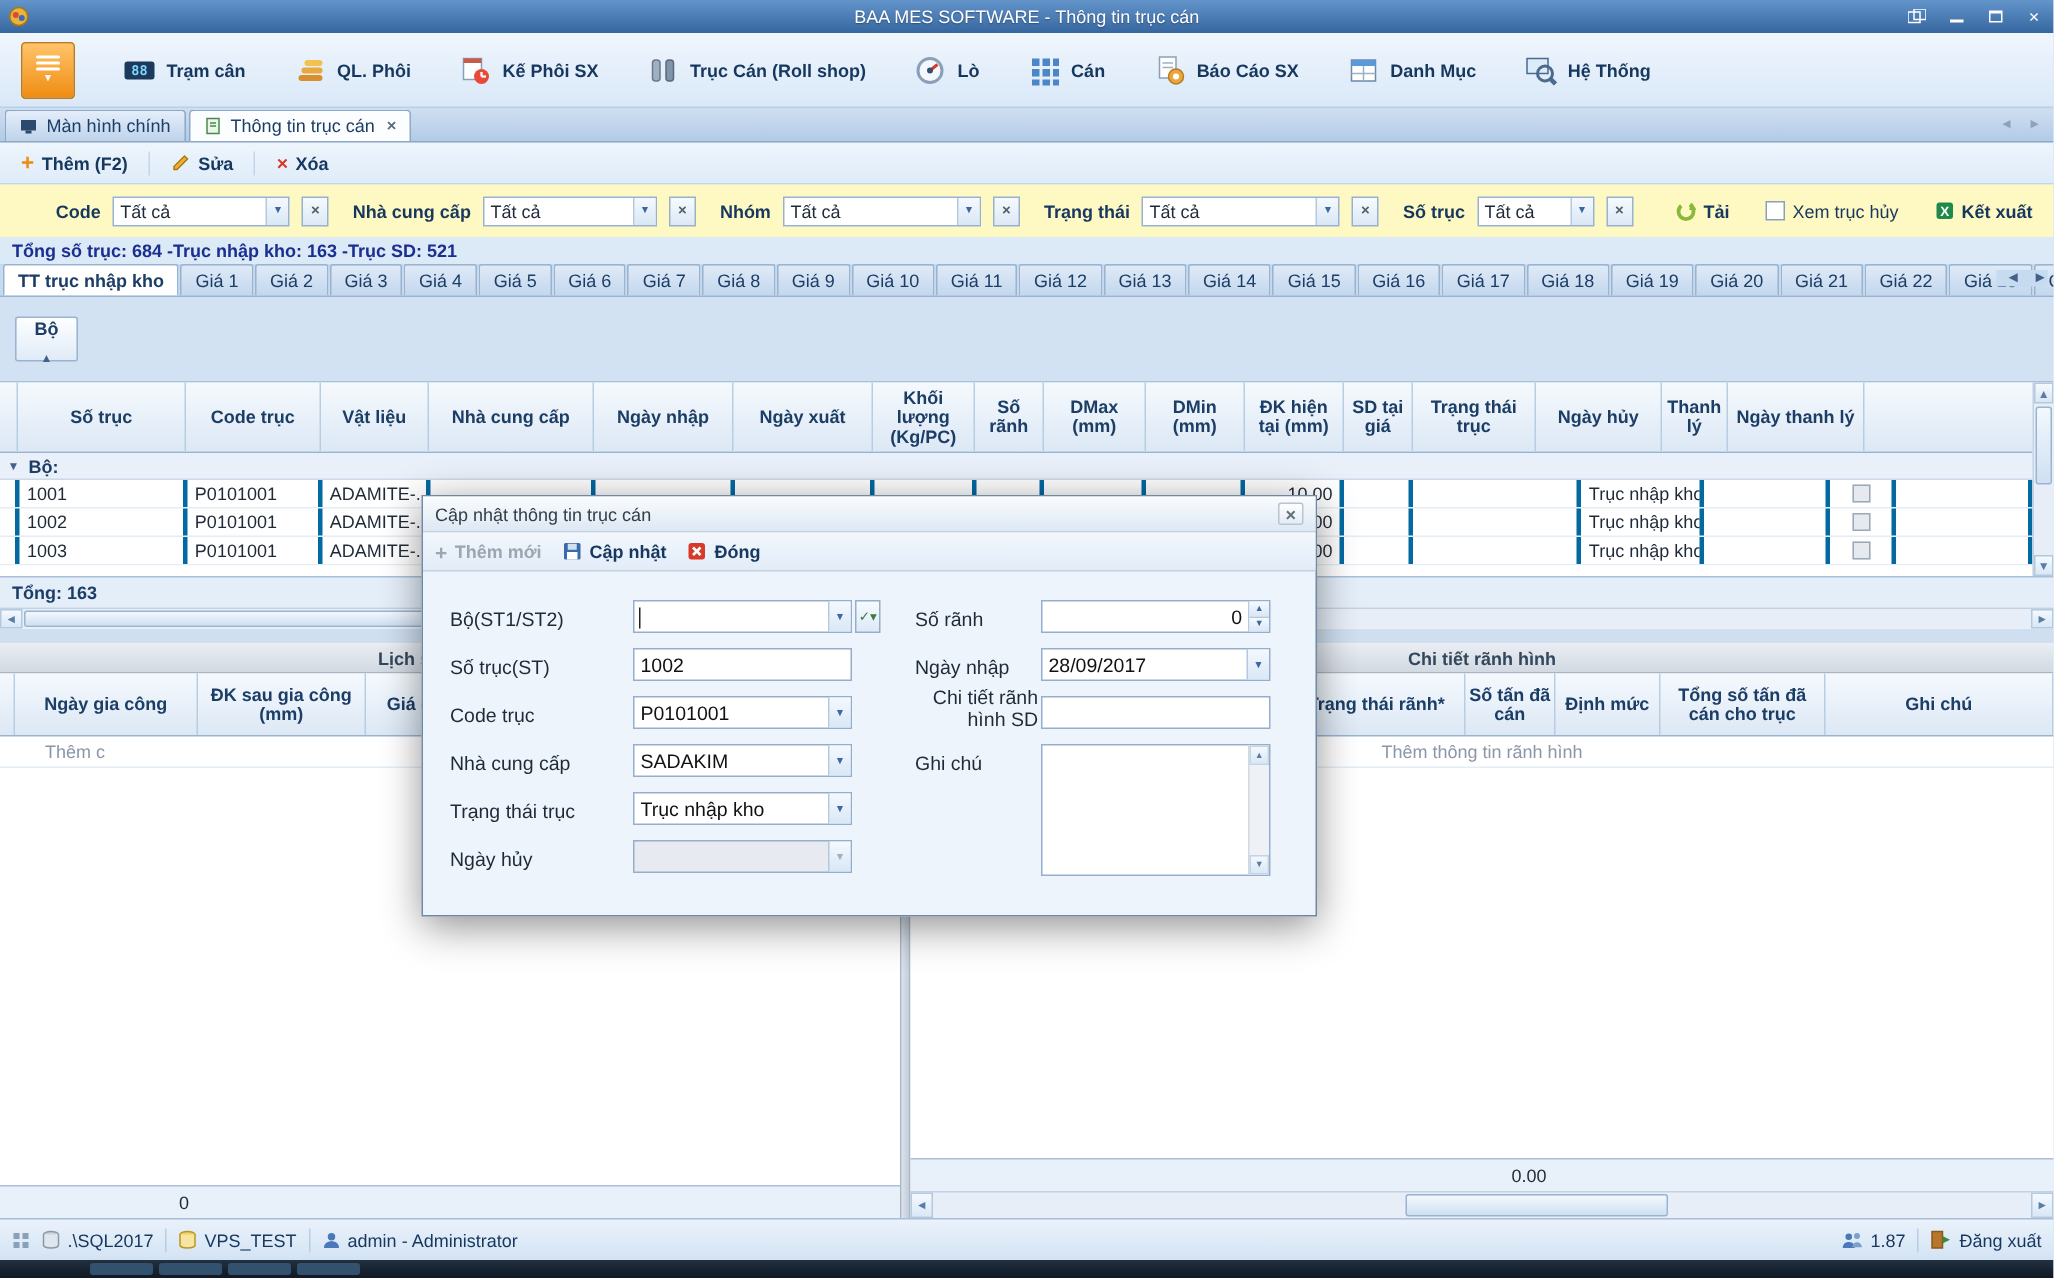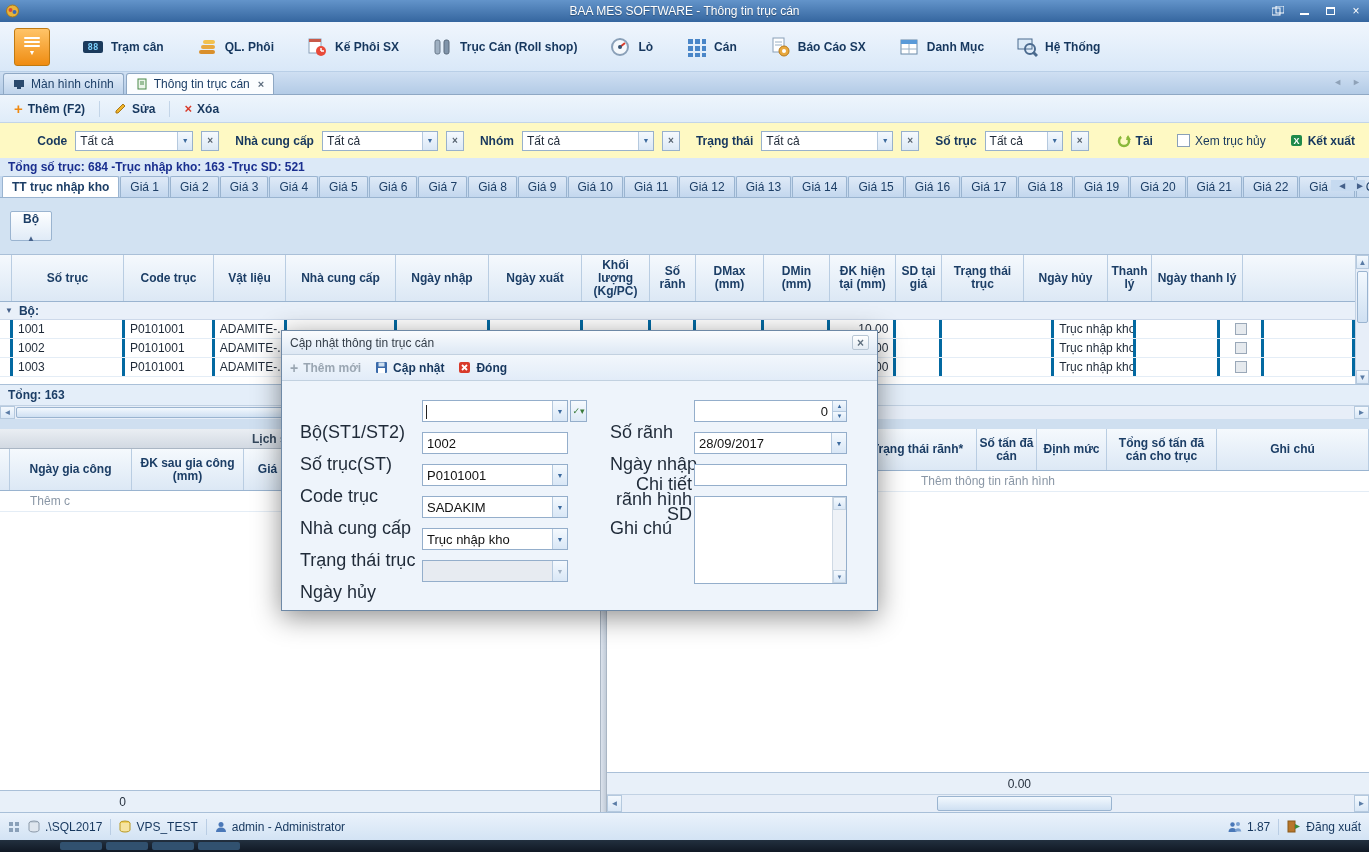--- a/index.html
+++ b/index.html
@@ -109,21 +109,21 @@
   .tb-block { width:42px; height:8px; background:#31516f; border-radius:2px; }
 
   
   .dialog { position:absolute; left:281px; top:330px; width:597px; height:281px; background:#eef4fb; border:1px solid #6e89a6; box-shadow:0 6px 26px rgba(0,0,0,.45); z-index:10; }
   .dlg-title { height:24px; background:linear-gradient(#fafcfe,#dde8f4); border-bottom:1px solid #c2d1e0; display:flex; align-items:center; padding:0 8px; color:#333d48; }
   .dlg-close { margin-left:auto; width:17px; height:15px; display:flex; align-items:center; justify-content:center; color:#60707f; font-weight:bold; font-size:12px; border:1px solid #b8c6d4; border-radius:2px; background:linear-gradient(#fff,#e4ecf4); }
   .dlg-toolbar { height:26px; background:linear-gradient(#f2f7fc,#e2ecf8); border-bottom:1px solid #c2d1e0; display:flex; align-items:center; gap:14px; padding:0 8px; }
   .dlg-btn { display:flex; align-items:center; gap:5px; color:#16375e; font-weight:bold; }
   .dlg-btn.disabled { color:#9aa6b2; }
   .dlg-body { position:relative; height:231px; }
-  .flabel-d { position:absolute; color:#1f2a38; font-size:18px; height:24px; display:flex; align-items:center;margin-top:20px; }
+  .flabel-d { position:absolute; color:#1f2a38; font-size:13px; height:24px; display:flex; align-items:center; }
   .finput { position:absolute; height:22px; background:#fff; border:1px solid #94aecb; display:flex; align-items:stretch; }
   .finput input { border:none; outline:none; flex:1; min-width:0; padding:0 4px; font-family:"Liberation Sans",sans-serif; font-size:13px; color:#111; background:transparent; }
   .finput input.right { text-align:right; }
   .farrow { width:15px; background:linear-gradient(#f4f9fe,#d9e7f6); border-left:1px solid #b5c9de; display:flex; align-items:center; justify-content:center; color:#3c6a9e; font-size:7px; }
   .fspin { width:14px; border-left:1px solid #b5c9de; display:flex; flex-direction:column; }
   .fspin span { flex:1; display:flex; align-items:center; justify-content:center; font-size:6px; color:#3c6a9e; background:linear-gradient(#f4f9fe,#d9e7f6); }
   .fspin span:first-child { border-bottom:1px solid #b5c9de; }
   .finput.disabled { background:#e7ebf1; }
   .finput.disabled .farrow { color:#9fb0c2; }
   .lookup-btn { position:absolute; width:17px; height:22px; border:1px solid #94aecb; background:linear-gradient(#f6fafe,#dce9f6); display:flex; align-items:center; justify-content:center; color:#3a7a3a; font-size:9px; }
@@ -568,20 +568,21 @@
     </div>
     <div class="bfiller"></div>
     <div class="bfooter">
       <span style="width:132px; text-align:right; padding-right:6px">0</span>
     </div>
   </div>
 
   <div class="bsplit"></div>
 
   <div class="bright">
+    <div class="panel-band">Chi tiết rãnh hình</div>
     <div class="bhr">
       <div class="bhc" style="width:252px"></div>
       <div class="bhc" style="width:118px">Trạng thái rãnh*</div>
       <div class="bhc" style="width:60px">Số tấn đã cán</div>
       <div class="bhc" style="width:70px">Định mức</div>
       <div class="bhc" style="width:110px">Tổng số tấn đã cán cho trục</div>
       <div class="bhc" style="flex:1">Ghi chú</div>
     </div>
     <div class="hint-row" style="justify-content:center">
       <span>Thêm thông tin rãnh hình</span>

